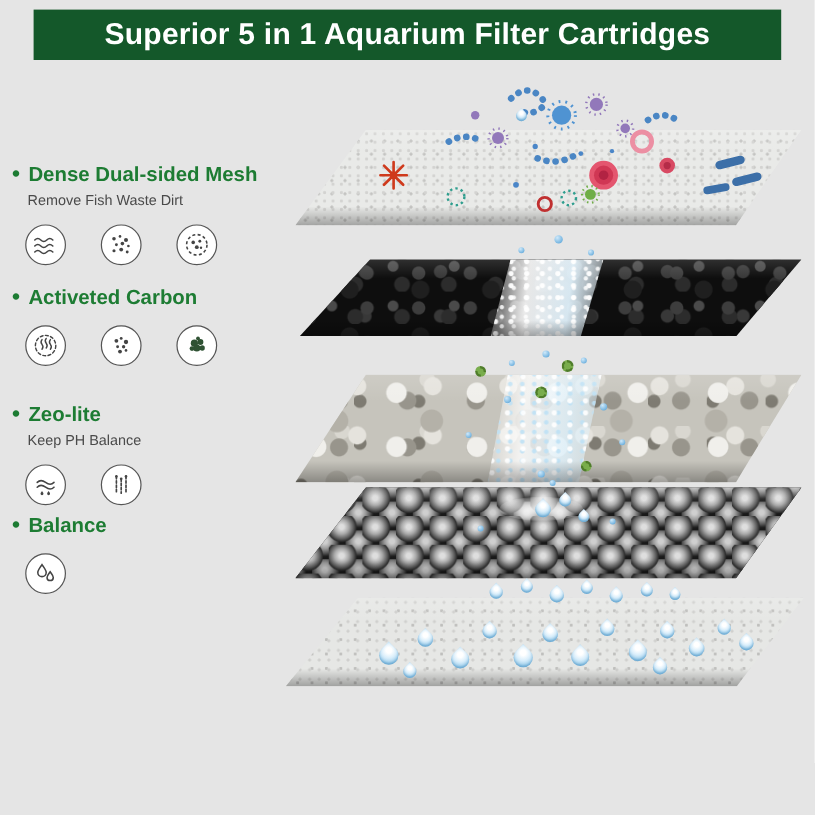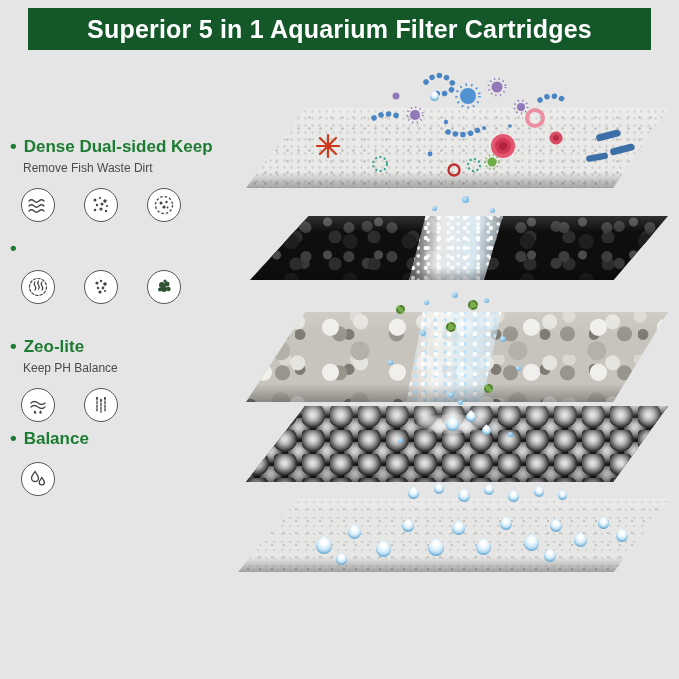--- a/index.html
+++ b/index.html
@@ -82,21 +82,21 @@
 
 <div class="canvas">
 
   <div class="banner">
     <span>Superior 5 in 1 Aquarium Filter Cartridges</span>
   </div>
 
   <div class="feature f1">
     <div class="ft-title">
       <span class="bullet">•</span>
-      <span>Dense Dual-sided Keep</span>
+      <span>Dense Dual-sided Mesh</span>
     </div>
     <div class="ft-sub">Remove Fish Waste Dirt</div>
     <div class="icon-row">
       <span class="icircle">
         <svg viewBox="0 0 22 22" fill="none" stroke="#444" stroke-width="1.3" stroke-linecap="round">
           <path d="M2 7q2.5-2.5 5 0t5 0t5 0M2 12q2.5-2.5 5 0t5 0t5 0M2 17q2.5-2.5 5 0t5 0t5 0"></path>
         </svg>
       </span>
       <span class="icircle">
         <svg viewBox="0 0 22 22" fill="#444">
@@ -121,20 +121,21 @@
               <circle cx="14.5" cy="13.5" r="1"></circle>
             </g>
         </svg>
       </span>
     </div>
   </div>
 
   <div class="feature f2">
     <div class="ft-title">
       <span class="bullet">•</span>
+      <span>Activeted Carbon</span>
     </div>
     <div class="icon-row">
       <span class="icircle">
         <svg viewBox="0 0 22 22" fill="none" stroke="#444" stroke-width="1.2" stroke-linecap="round">
           <circle cx="11" cy="11" r="8.5" stroke-dasharray="2.4 2"></circle>
           <path d="M8 6q-1.6 2 0 4t0 4M11.5 5q-1.6 2 0 4t0 4M15 6q-1.6 2 0 4t0 4"></path>
         </svg>
       </span>
       <span class="icircle">
         <svg viewBox="0 0 22 22" fill="#444">

